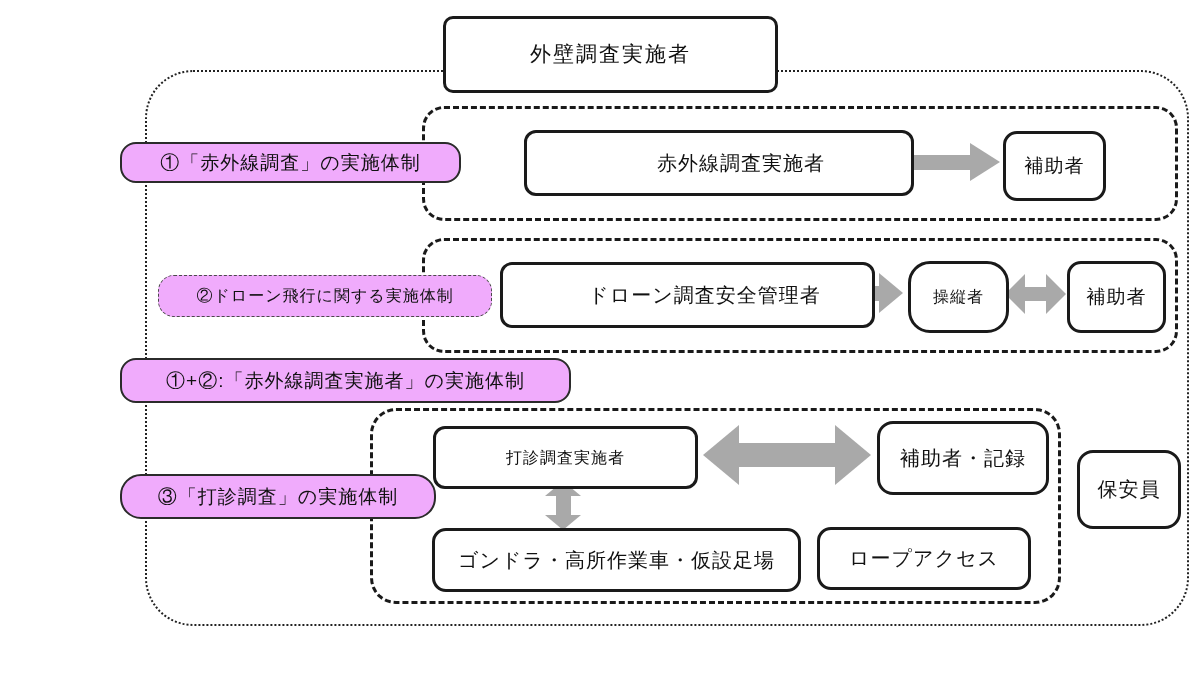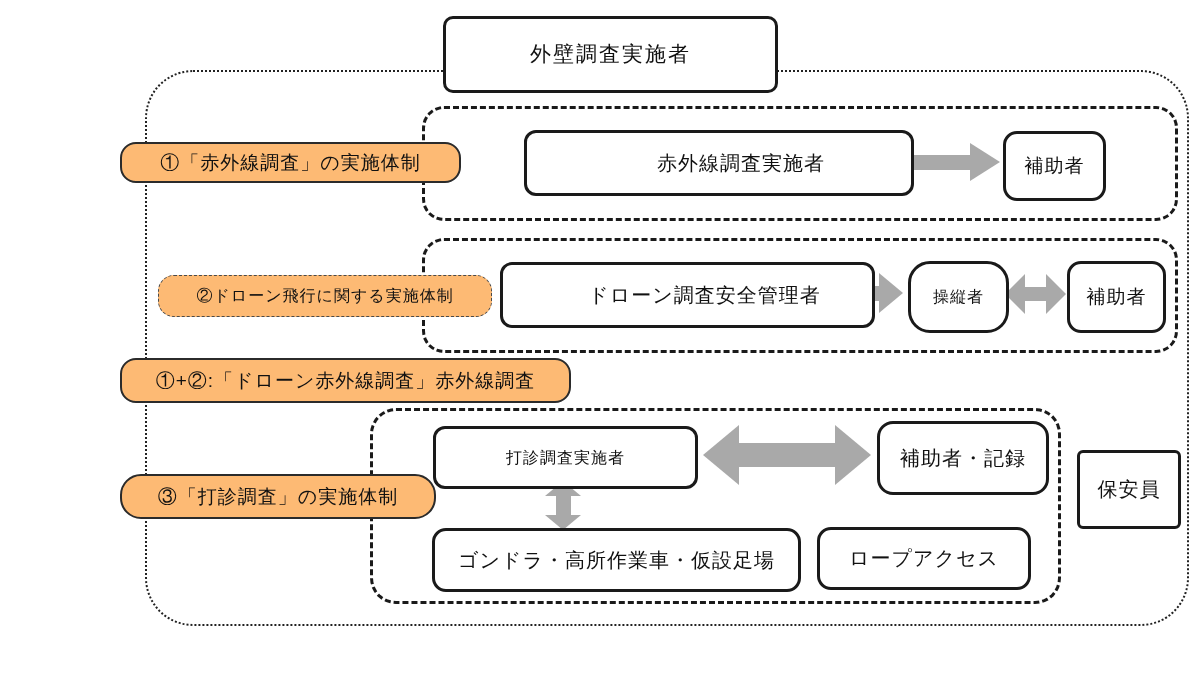--- a/index.html
+++ b/index.html
@@ -16,21 +16,21 @@
     position:absolute; border:3px dashed var(--border); border-radius:22px;
     background:transparent; z-index:1;
   }
   .box {
     position:absolute; display:flex; align-items:center; justify-content:center;
     background:#fff; border:3px solid var(--border); border-radius:12px;
     text-align:center; z-index:3; letter-spacing:1px; line-height:1.25;
   }
   .pill {
     position:absolute; display:flex; align-items:center; justify-content:center;
-    background:#fdba74; border:2px solid #2b2b2b; border-radius:16px;
+    background:#f0abfc; border:2px solid #2b2b2b; border-radius:16px;
     text-align:center; z-index:3; letter-spacing:1px; white-space:nowrap;
   }
   .pill.dotted { border:1.5px dashed #4a4a4a; }
   .arrh { position:absolute; display:flex; align-items:center; z-index:2; }
   .arrh .shaft { flex:1; background:var(--arrow); }
   .arrv { position:absolute; display:flex; flex-direction:column; align-items:center; z-index:2; }
   .arrv .shaftv { background:var(--arrow); flex:1; }
   .tri { width:0; height:0; }
 </style>
 </head>
@@ -69,21 +69,21 @@
   <div class="box" style="left:908px; top:261px; width:95px; height:66px; border-radius:22px; font-size:16px;">操縦者</div>
 
   <div class="arrh" style="left:1005px; top:274px; width:61px; height:40px;">
     <div class="tri" style="border-top:20px solid transparent; border-bottom:20px solid transparent; border-right:20px solid var(--arrow);"></div>
     <div class="shaft" style="height:14px;"></div>
     <div class="tri" style="border-top:20px solid transparent; border-bottom:20px solid transparent; border-left:20px solid var(--arrow);"></div>
   </div>
 
   <div class="box" style="left:1067px; top:261px; width:93px; height:66px; border-radius:14px; font-size:19px;">補助者</div>
 
-  <div class="pill" style="left:120px; top:358px; width:447px; height:41px; font-size:19px;">①+②:「ドローン赤外線調査」赤外線調査</div>
+  <div class="pill" style="left:120px; top:358px; width:447px; height:41px; font-size:19px;">①+②:「赤外線調査実施者」の実施体制</div>
 
   <div class="panel" style="left:370px; top:408px; width:685px; height:190px; border-radius:26px;"></div>
 
   <div class="pill" style="left:120px; top:474px; width:312px; height:41px; font-size:19px;border-radius:21px;">③「打診調査」の実施体制</div>
 
   <div class="box" style="left:433px; top:426px; width:259px; height:57px; font-size:16px;">打診調査実施者</div>
 
   <div class="arrh" style="left:703px; top:425px; width:168px; height:60px;">
     <div class="tri" style="border-top:30px solid transparent; border-bottom:30px solid transparent; border-right:36px solid var(--arrow);"></div>
     <div class="shaft" style="height:24px;"></div>
@@ -95,15 +95,15 @@
   <div class="arrv" style="left:545px; top:481px; width:36px; height:49px;">
     <div class="tri" style="border-left:18px solid transparent; border-right:18px solid transparent; border-bottom:15px solid var(--arrow);"></div>
     <div class="shaftv" style="width:15px;"></div>
     <div class="tri" style="border-left:18px solid transparent; border-right:18px solid transparent; border-top:15px solid var(--arrow);"></div>
   </div>
 
   <div class="box" style="left:817px; top:527px; width:208px; height:57px; border-radius:14px; font-size:20px;">ロープアクセス</div>
 
   <div class="box" style="left:432px; top:528px; width:363px; height:58px; border-radius:14px; font-size:20px;">ゴンドラ・高所作業車・仮設足場</div>
 
-  <div class="box" style="left:1077px; top:450px; width:98px; height:73px; border-radius:6px; font-size:20px;">保安員</div>
+  <div class="box" style="left:1077px; top:450px; width:98px; height:73px; border-radius:16px; font-size:20px;">保安員</div>
 
 </div>
 
 </body></html>

